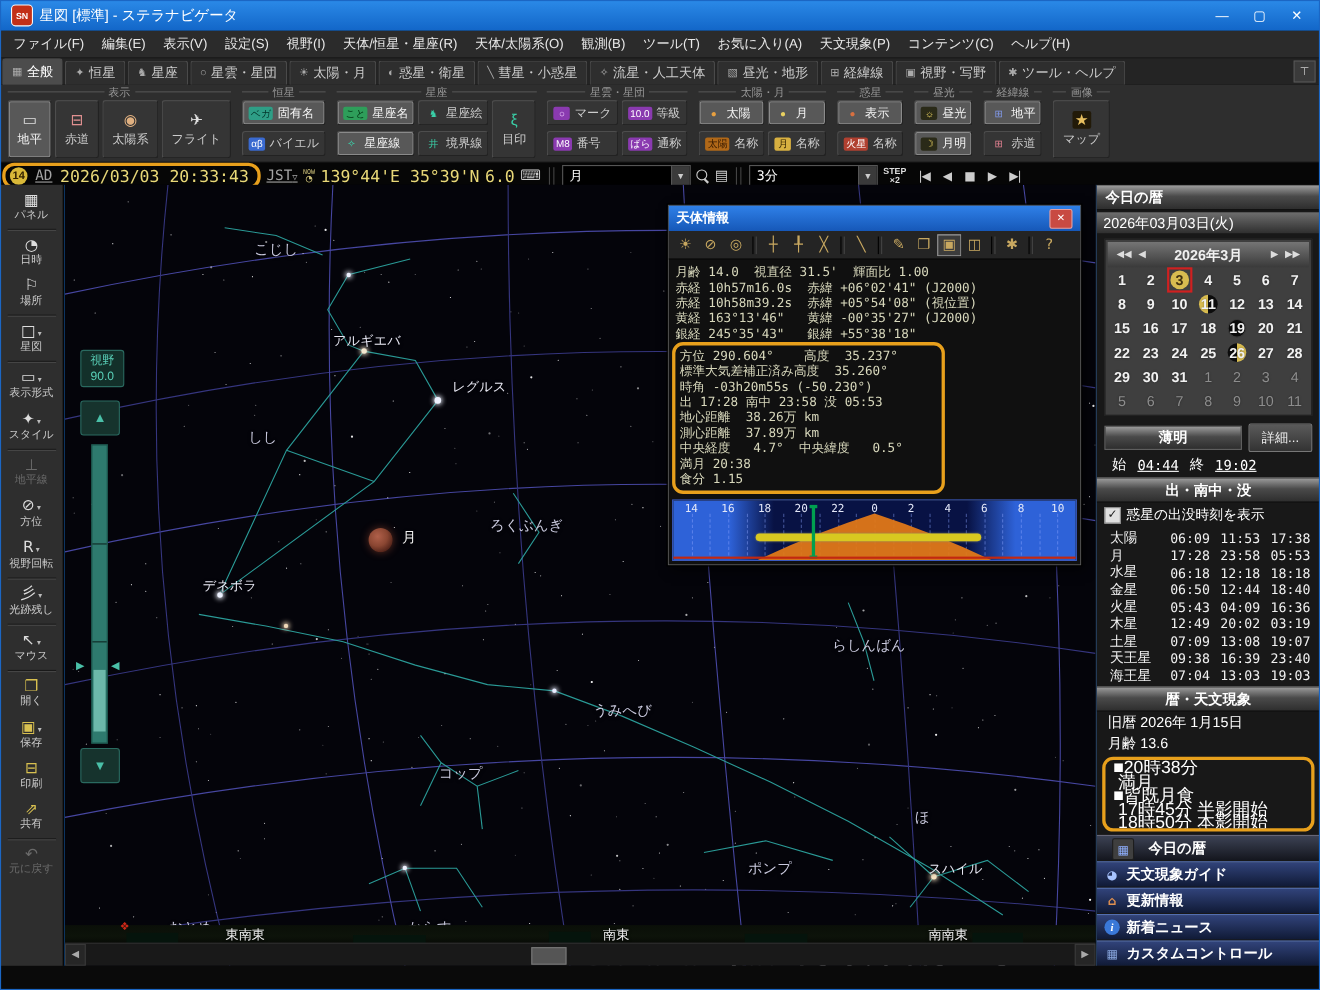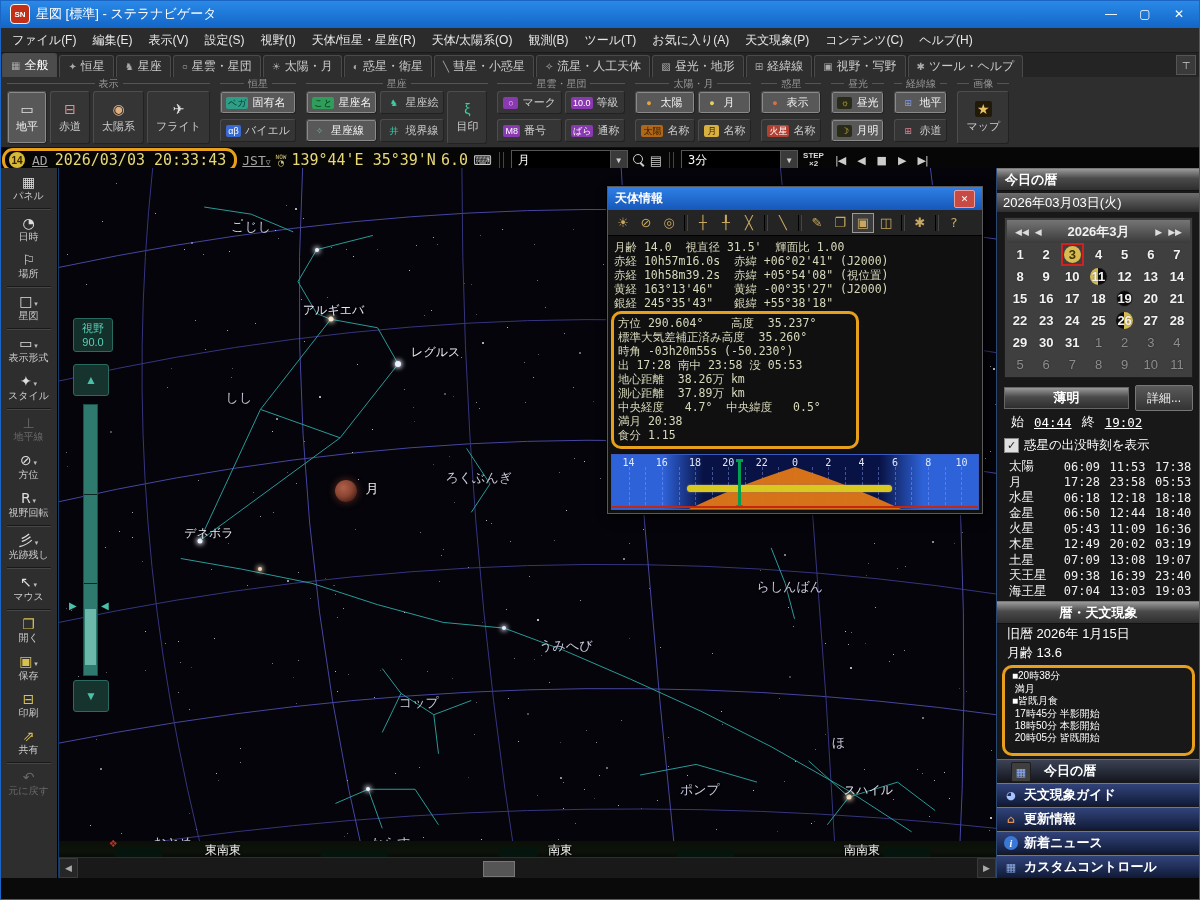--- a/index.html
+++ b/index.html
@@ -132,21 +132,21 @@
   .tw-band{flex:1;height:20px;background:linear-gradient(#9a9a9a,#4a4a4a 45%,#2e2e2e);border:1px solid #666;color:#fff;font-weight:bold;font-size:13px;display:flex;align-items:center;justify-content:center;}
   .det-btn{width:56px;height:24px;background:linear-gradient(#5a5a5a,#333);border:1px solid #777;border-radius:2px;color:#eee;font-size:12px;display:flex;align-items:center;justify-content:center;}
   .tw-vals{display:flex;gap:10px;padding:2px 14px 3px;color:#fff;font-size:13px;align-items:center;}
   .tw-vals .tv{text-decoration:underline;font-family:"DejaVu Sans Mono",monospace;font-size:12.5px;}
   .chk-row{display:flex;align-items:center;gap:5px;padding:3px 7px 2px;color:#fff;font-size:12.5px;}
   .chk{width:13px;height:13px;background:#e0e0e0;border:1px solid #888;color:#222;font-size:11px;line-height:12px;text-align:center;font-weight:bold;}
   .ptable{padding:2px 4px 3px 12px;color:#f0f0f0;}
   .prow{display:grid;grid-template-columns:50px 1fr 1fr 1fr;height:15.6px;align-items:center;font-size:12.5px;}
   .prow .tm{font-family:"DejaVu Sans Mono",monospace;font-size:12px;text-align:center;}
   .alm-line{padding:1px 10px 0;color:#fff;font-size:13px;}
-  .events{margin:3px 5px 2px;border:3px solid #e8a01c;border-radius:10px;padding:2px 7px;height:98px;overflow:hidden;color:#fff;font-size:10px;line-height:12.4px;}
+  .events{margin:3px 5px 2px;border:3px solid #e8a01c;border-radius:10px;padding:2px 7px;height:98px;overflow:hidden;color:#fff;font-size:16px;line-height:12.4px;}
   .ev-line{white-space:pre;}
   .rnav{margin-top:auto;display:flex;flex-direction:column;}
   .rnav-btn{height:22px;margin-top:1px;background:linear-gradient(#31437a,#101a36);border-top:1px solid #5a78c0;display:flex;align-items:center;gap:6px;padding:0 7px;color:#fff;font-size:13px;font-weight:bold;}
   .rnav-btn.cur{background:linear-gradient(#3c4254,#14161e);border-top-color:#667;}
   .ric{width:14px;height:14px;display:flex;align-items:center;justify-content:center;font-size:11px;border-radius:2px;font-family:"DejaVu Sans",sans-serif;}
   .ric.cal{color:#8fb0ff;} .ric.guide{color:#a8c4ff;} .ric.update{color:#e09050;}
   .ric.news{background:#3a78d8;border-radius:50%;color:#fff;font-style:italic;font-family:"Liberation Serif",serif;font-size:10px;}
   .ric.custom{color:#8aa8e0;}
   
   .statusbar{position:absolute;bottom:0;left:0;width:1200px;height:22px;background:#1b1b1b;border-top:1px solid #2a5a9a;display:flex;align-items:center;font-size:12px;color:#e0e0e0;padding:0 6px;box-sizing:border-box;z-index:50;}
@@ -1158,20 +1158,21 @@
         <span class="tw-band">薄明</span>
         <span class="det-btn">詳細...</span>
       </div>
       <div class="tw-vals">
         <span>始</span>
           <span class="tv">04:44</span>
         <span>終</span>
           <span class="tv">19:02</span>
       </div>
 
+      <div class="band">出・南中・没</div>
       <div class="chk-row">
         <span class="chk">✓</span>
         <span>惑星の出没時刻を表示</span>
       </div>
       <div class="ptable" id="ptable">
           <div class="prow">
             <span>太陽</span>
             <span class="tm">06:09</span>
             <span class="tm">11:53</span>
             <span class="tm">17:38</span>
@@ -1190,21 +1191,21 @@
           </div>
           <div class="prow">
             <span>金星</span>
             <span class="tm">06:50</span>
             <span class="tm">12:44</span>
             <span class="tm">18:40</span>
           </div>
           <div class="prow">
             <span>火星</span>
             <span class="tm">05:43</span>
-            <span class="tm">11:09</span>
+            <span class="tm">04:09</span>
             <span class="tm">16:36</span>
           </div>
           <div class="prow">
             <span>木星</span>
             <span class="tm">12:49</span>
             <span class="tm">20:02</span>
             <span class="tm">03:19</span>
           </div>
           <div class="prow">
             <span>土星</span>

